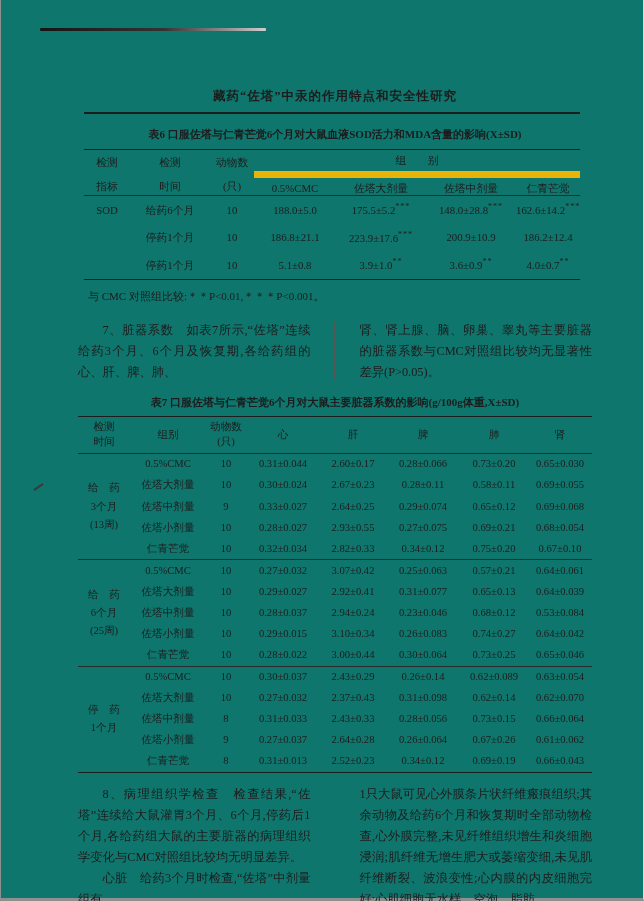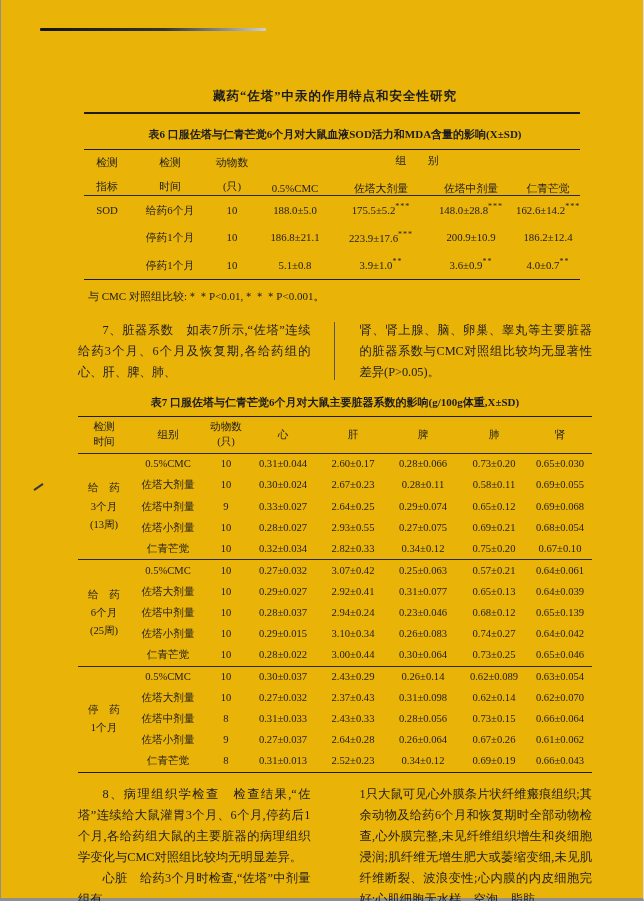--- a/index.html
+++ b/index.html
@@ -1,16 +1,16 @@
 <!DOCTYPE html>
 <html><head>
 <meta charset="utf-8">
 <style>
   html,body{margin:0;padding:0;background:#e8e8e8;}
-  .page{position:relative;width:644px;height:901px;background:#eab308;overflow:hidden;
+  .page{position:relative;width:644px;height:901px;background:#0f766e;overflow:hidden;
         font-family:"Liberation Serif","DejaVu Serif",serif;color:#1c1c1c;}
   .scan-frame{position:absolute;inset:0;border-left:1px solid #8f8f8f;border-bottom:3px solid #8f8f8f;
         border-right:1px solid #dcdcdc;pointer-events:none;}
   .artifact-topline{position:absolute;left:40px;top:28px;width:226px;height:3px;
         background:linear-gradient(to right,#141414 0%,#333 55%,#999 85%,#cfcfcf 100%);border-radius:1px;}
   .artifact-slash{position:absolute;left:33px;top:486px;width:11px;height:2px;background:#3a3a3a;transform:rotate(-35deg);}
   .content{position:absolute;left:78px;top:0;width:514px;}
 
   .head-title{margin-top:88px;text-align:center;font-weight:bold;font-size:12.5px;letter-spacing:1px;}
   .head-rule{margin:7px 0 0 6px;width:496px;border:0;border-top:2px solid #1d1d1d;height:0;}
@@ -239,21 +239,21 @@
             <td>0.65±0.13</td>
             <td>0.64±0.039</td>
           </tr>
           <tr>
             <td>佐塔中剂量</td>
             <td>10</td>
             <td>0.28±0.037</td>
             <td>2.94±0.24</td>
             <td>0.23±0.046</td>
             <td>0.68±0.12</td>
-            <td>0.65±0.139</td>
+            <td>0.53±0.084</td>
           </tr>
           <tr>
             <td>佐塔小剂量</td>
             <td>10</td>
             <td>0.29±0.015</td>
             <td>3.10±0.34</td>
             <td>0.26±0.083</td>
             <td>0.74±0.27</td>
             <td>0.64±0.042</td>
           </tr>

